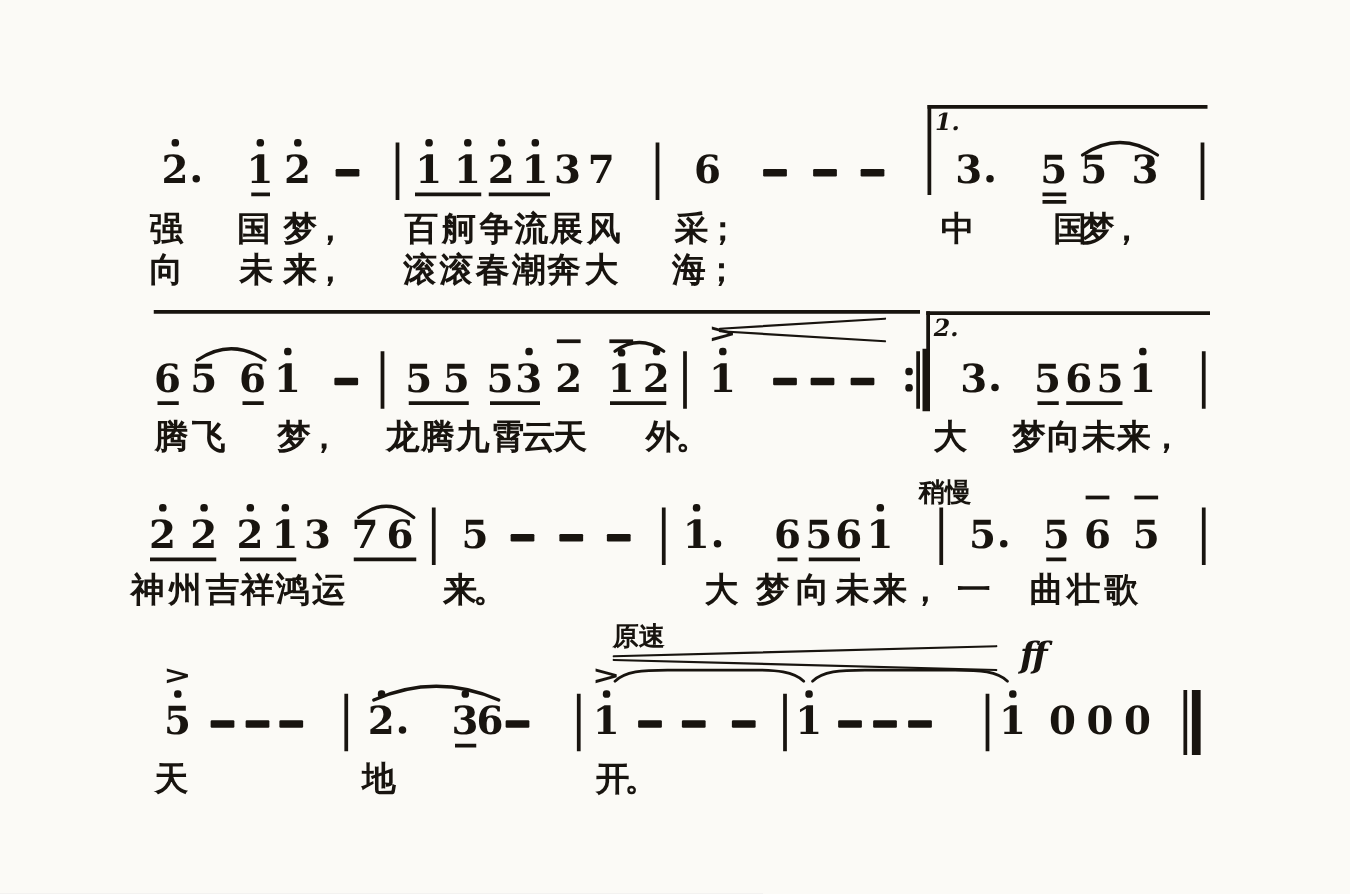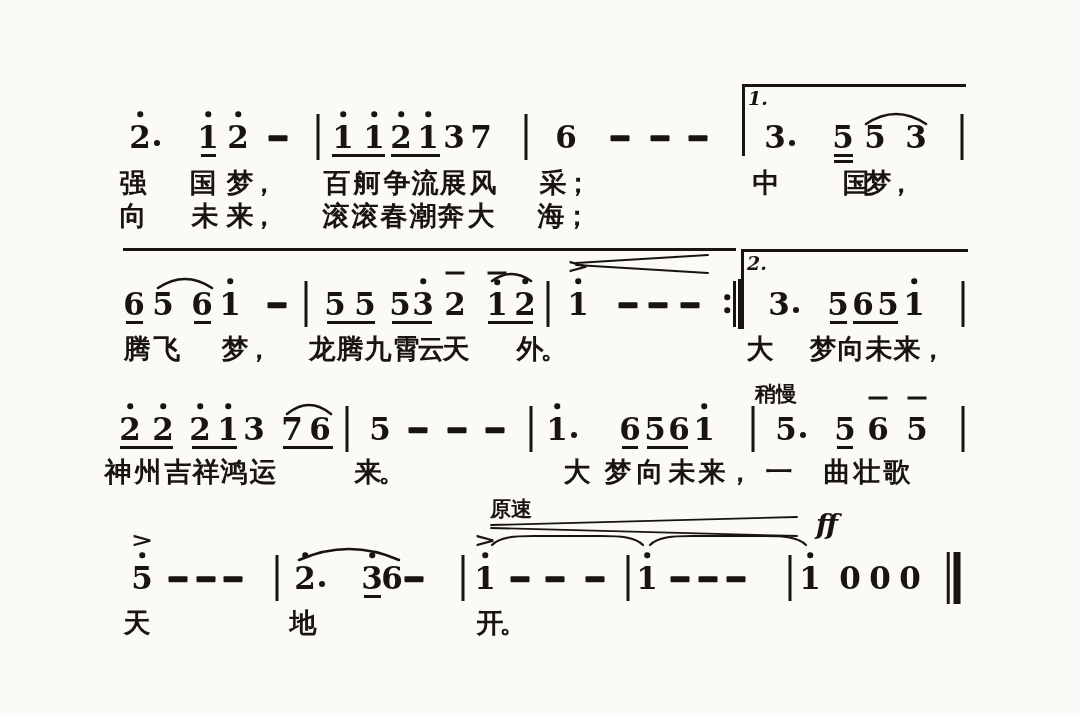--- a/index.html
+++ b/index.html
@@ -207,21 +207,21 @@
     <div class="abs bar" style="left: 347px; top: 429px;"></div>
     <div class="abs bar" style="left: 531px; top: 429px;"></div>
     <div class="abs bar" style="left: 753px; top: 429px;"></div>
     <div class="abs bar" style="left: 963px; top: 429px;"></div>
     <div class="uline" style="left: 120px; top: 446px; width: 53px; height: 3px; position: absolute;"></div>
     <div class="uline" style="left: 192px; top: 446px; width: 45px; height: 3px; position: absolute;"></div>
     <div class="uline" style="left: 283px; top: 446px; width: 50px; height: 3px; position: absolute;"></div>
     <div class="uline" style="left: 622px; top: 446px; width: 16px; height: 3px; position: absolute;"></div>
     <div class="uline" style="left: 647px; top: 446px; width: 41px; height: 3px; position: absolute;"></div>
     <div class="uline" style="left: 837px; top: 446px; width: 16px; height: 3px; position: absolute;"></div>
-    <div class="abs tempo" style="left: 776px; top: 394px;">稍慢</div>
+    <div class="abs tempo" style="left: 756px; top: 394px;">稍慢</div>
     <div class="abs lyric" style="left: 118px; top: 472px;">神</div>
     <div class="abs lyric" style="left: 148px; top: 472px;">州</div>
     <div class="abs lyric" style="left: 178px; top: 472px;">吉</div>
     <div class="abs lyric" style="left: 206px; top: 472px;">祥</div>
     <div class="abs lyric" style="left: 234px; top: 472px;">鸿</div>
     <div class="abs lyric" style="left: 263px; top: 472px;">运</div>
     <div class="abs lyric" style="left: 368px; top: 472px;">来</div>
     <div class="abs lyric" style="left: 392px; top: 472px;">。</div>
     <div class="abs lyric" style="left: 577px; top: 472px;">大</div>
     <div class="abs lyric" style="left: 618px; top: 472px;">梦</div>

